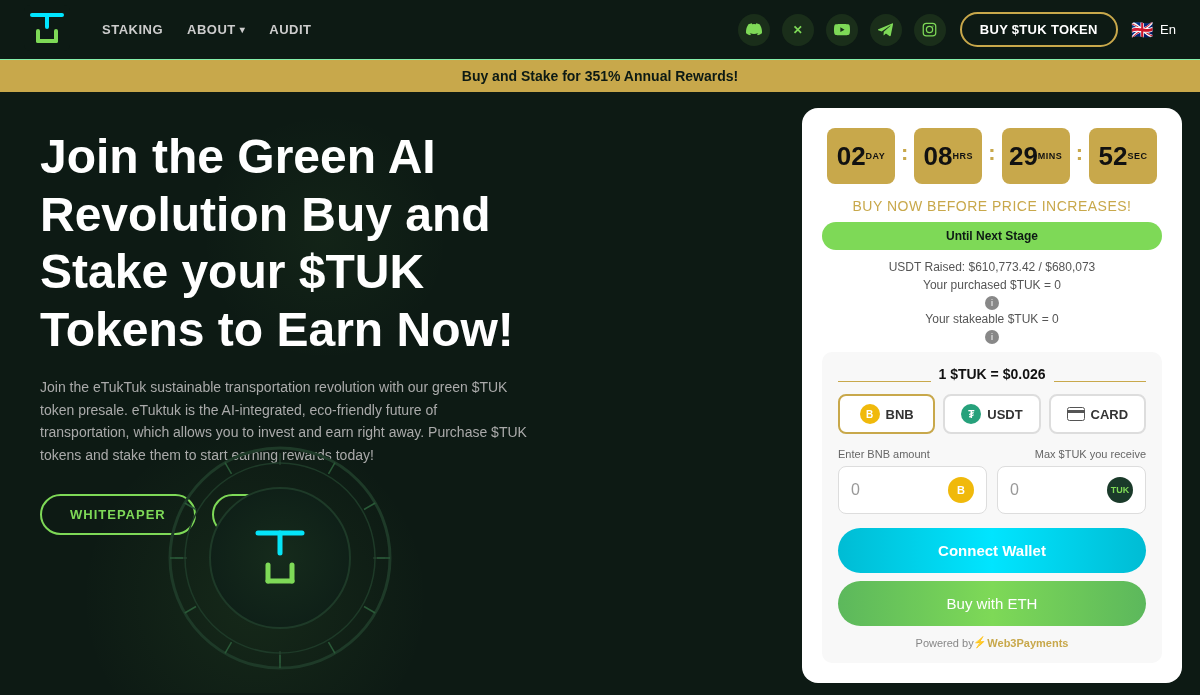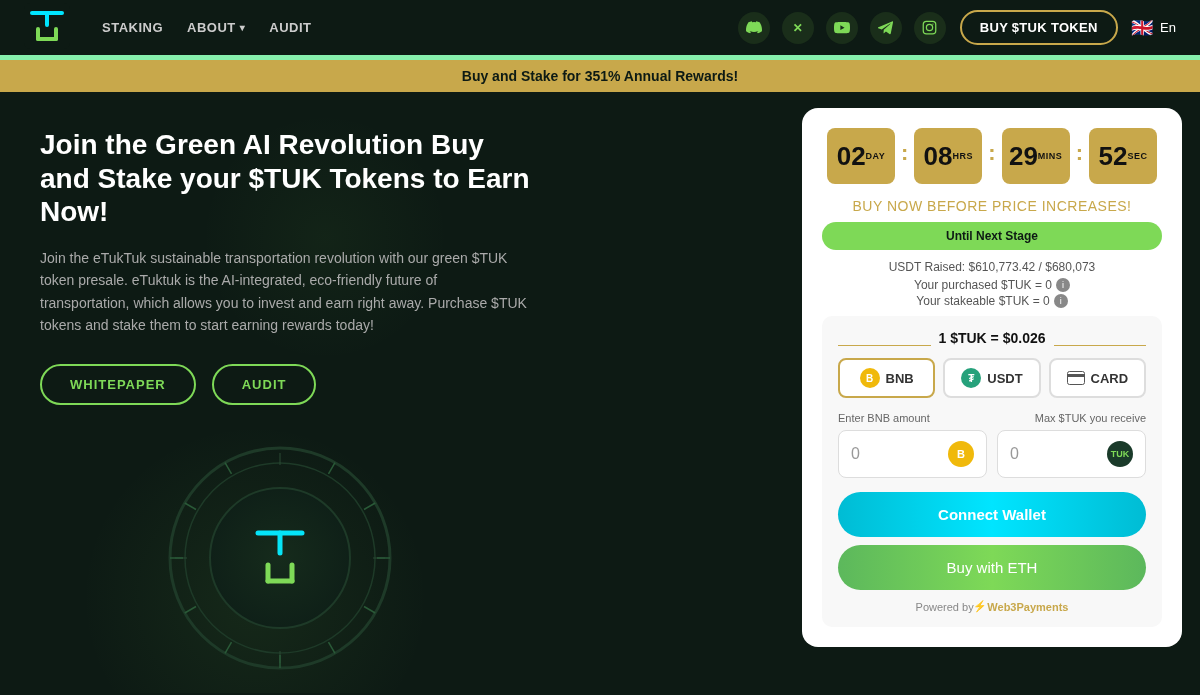--- a/index.html
+++ b/index.html
@@ -13,21 +13,21 @@
     }
 
     
     nav {
       display: flex;
       align-items: center;
       justify-content: space-between;
       background: #0d1a14;
       padding: 10px 24px;
       height: 60px;
-      border-bottom: 5px solid #86efac;
+      border-bottom: 1px solid #86efac;
     }
     .nav-left { display: flex; align-items: center; gap: 32px; }
     .logo-svg { width: 46px; height: 46px; }
     .nav-links { display: flex; align-items: center; gap: 24px; }
     .nav-link {
       color: #ccc;
       font-size: 13px;
       font-weight: 600;
       letter-spacing: 0.5px;
       cursor: pointer;
@@ -85,21 +85,21 @@
     }
 
     
     .left-section {
       flex: 1;
       padding: 36px 40px 20px 40px;
       position: relative;
       z-index: 2;
     }
     .hero-title {
-      font-size: 28px;
+      font-size: 48px;
       font-weight: 800;
       line-height: 1.2;
       color: #fff;
       max-width: 500px;
       margin-bottom: 18px;
     }
     .hero-desc {
       font-size: 14px;
       color: #aaa;
       line-height: 1.6;
@@ -205,20 +205,21 @@
     }
     .purchased-text {
       text-align: center;
       font-size: 12px;
       color: #555;
       margin-bottom: 2px;
       display: flex;
       align-items: center;
       justify-content: center;
       gap: 4px;
+      flex-direction: column;
     }
     .info-icon {
       width: 14px; height: 14px;
       background: #888;
       border-radius: 50%;
       color: #fff;
       font-size: 9px;
       display: inline-flex;
       align-items: center;
       justify-content: center;

